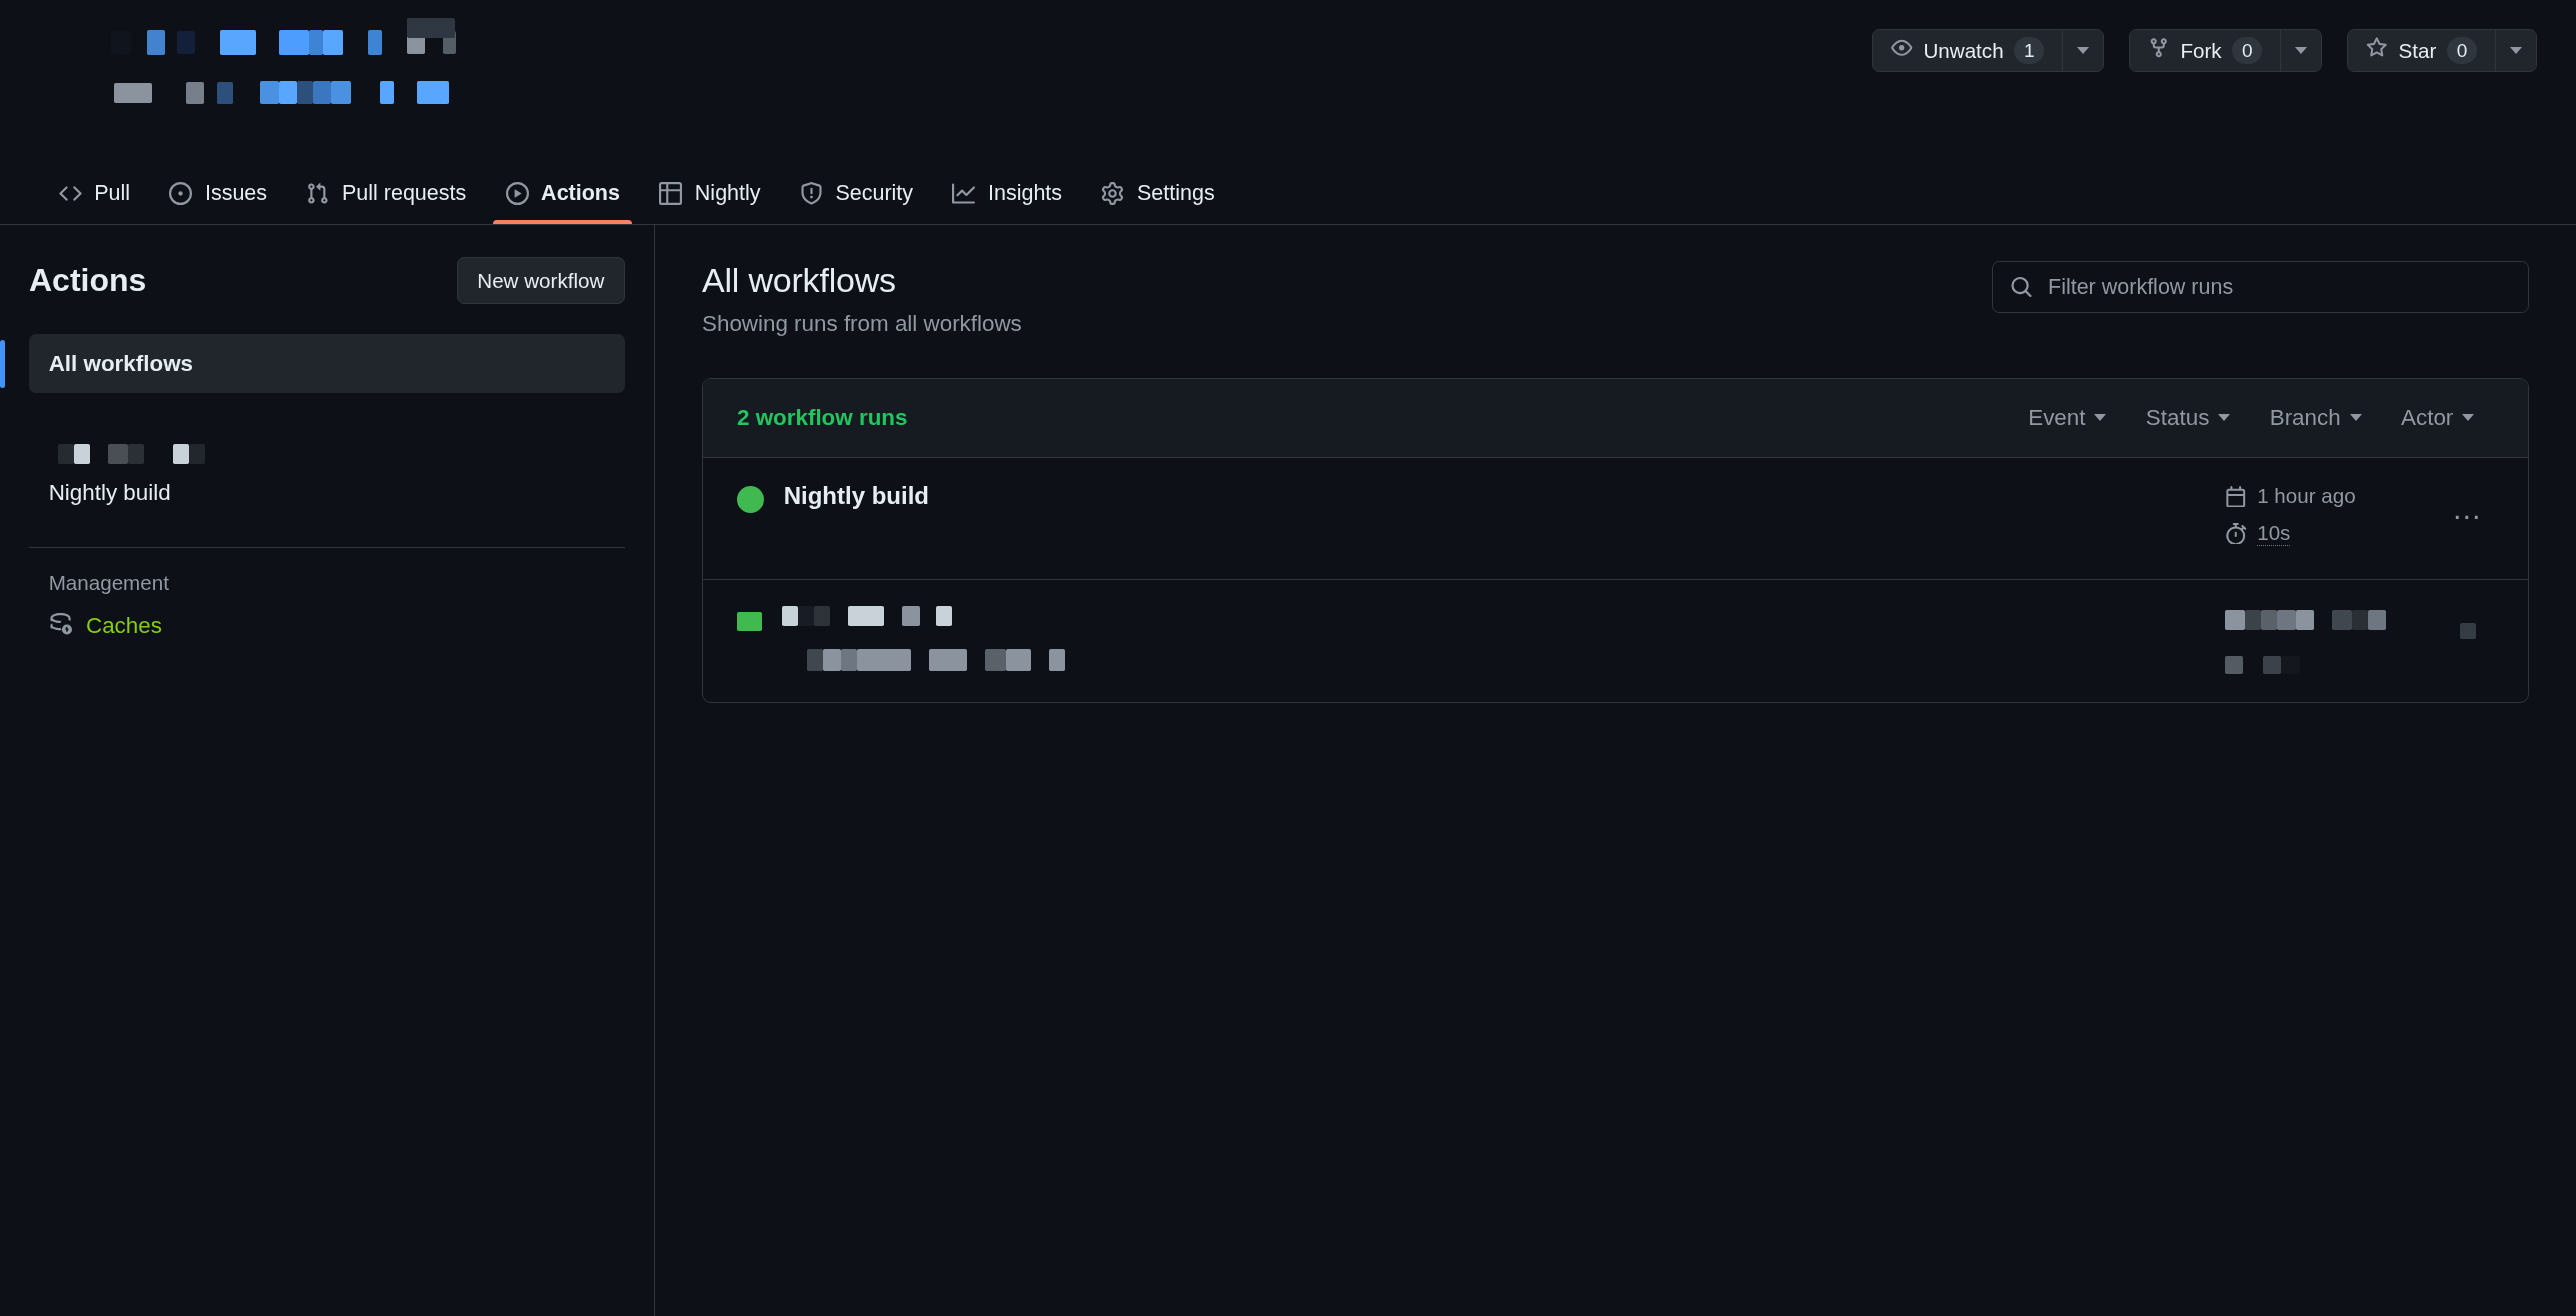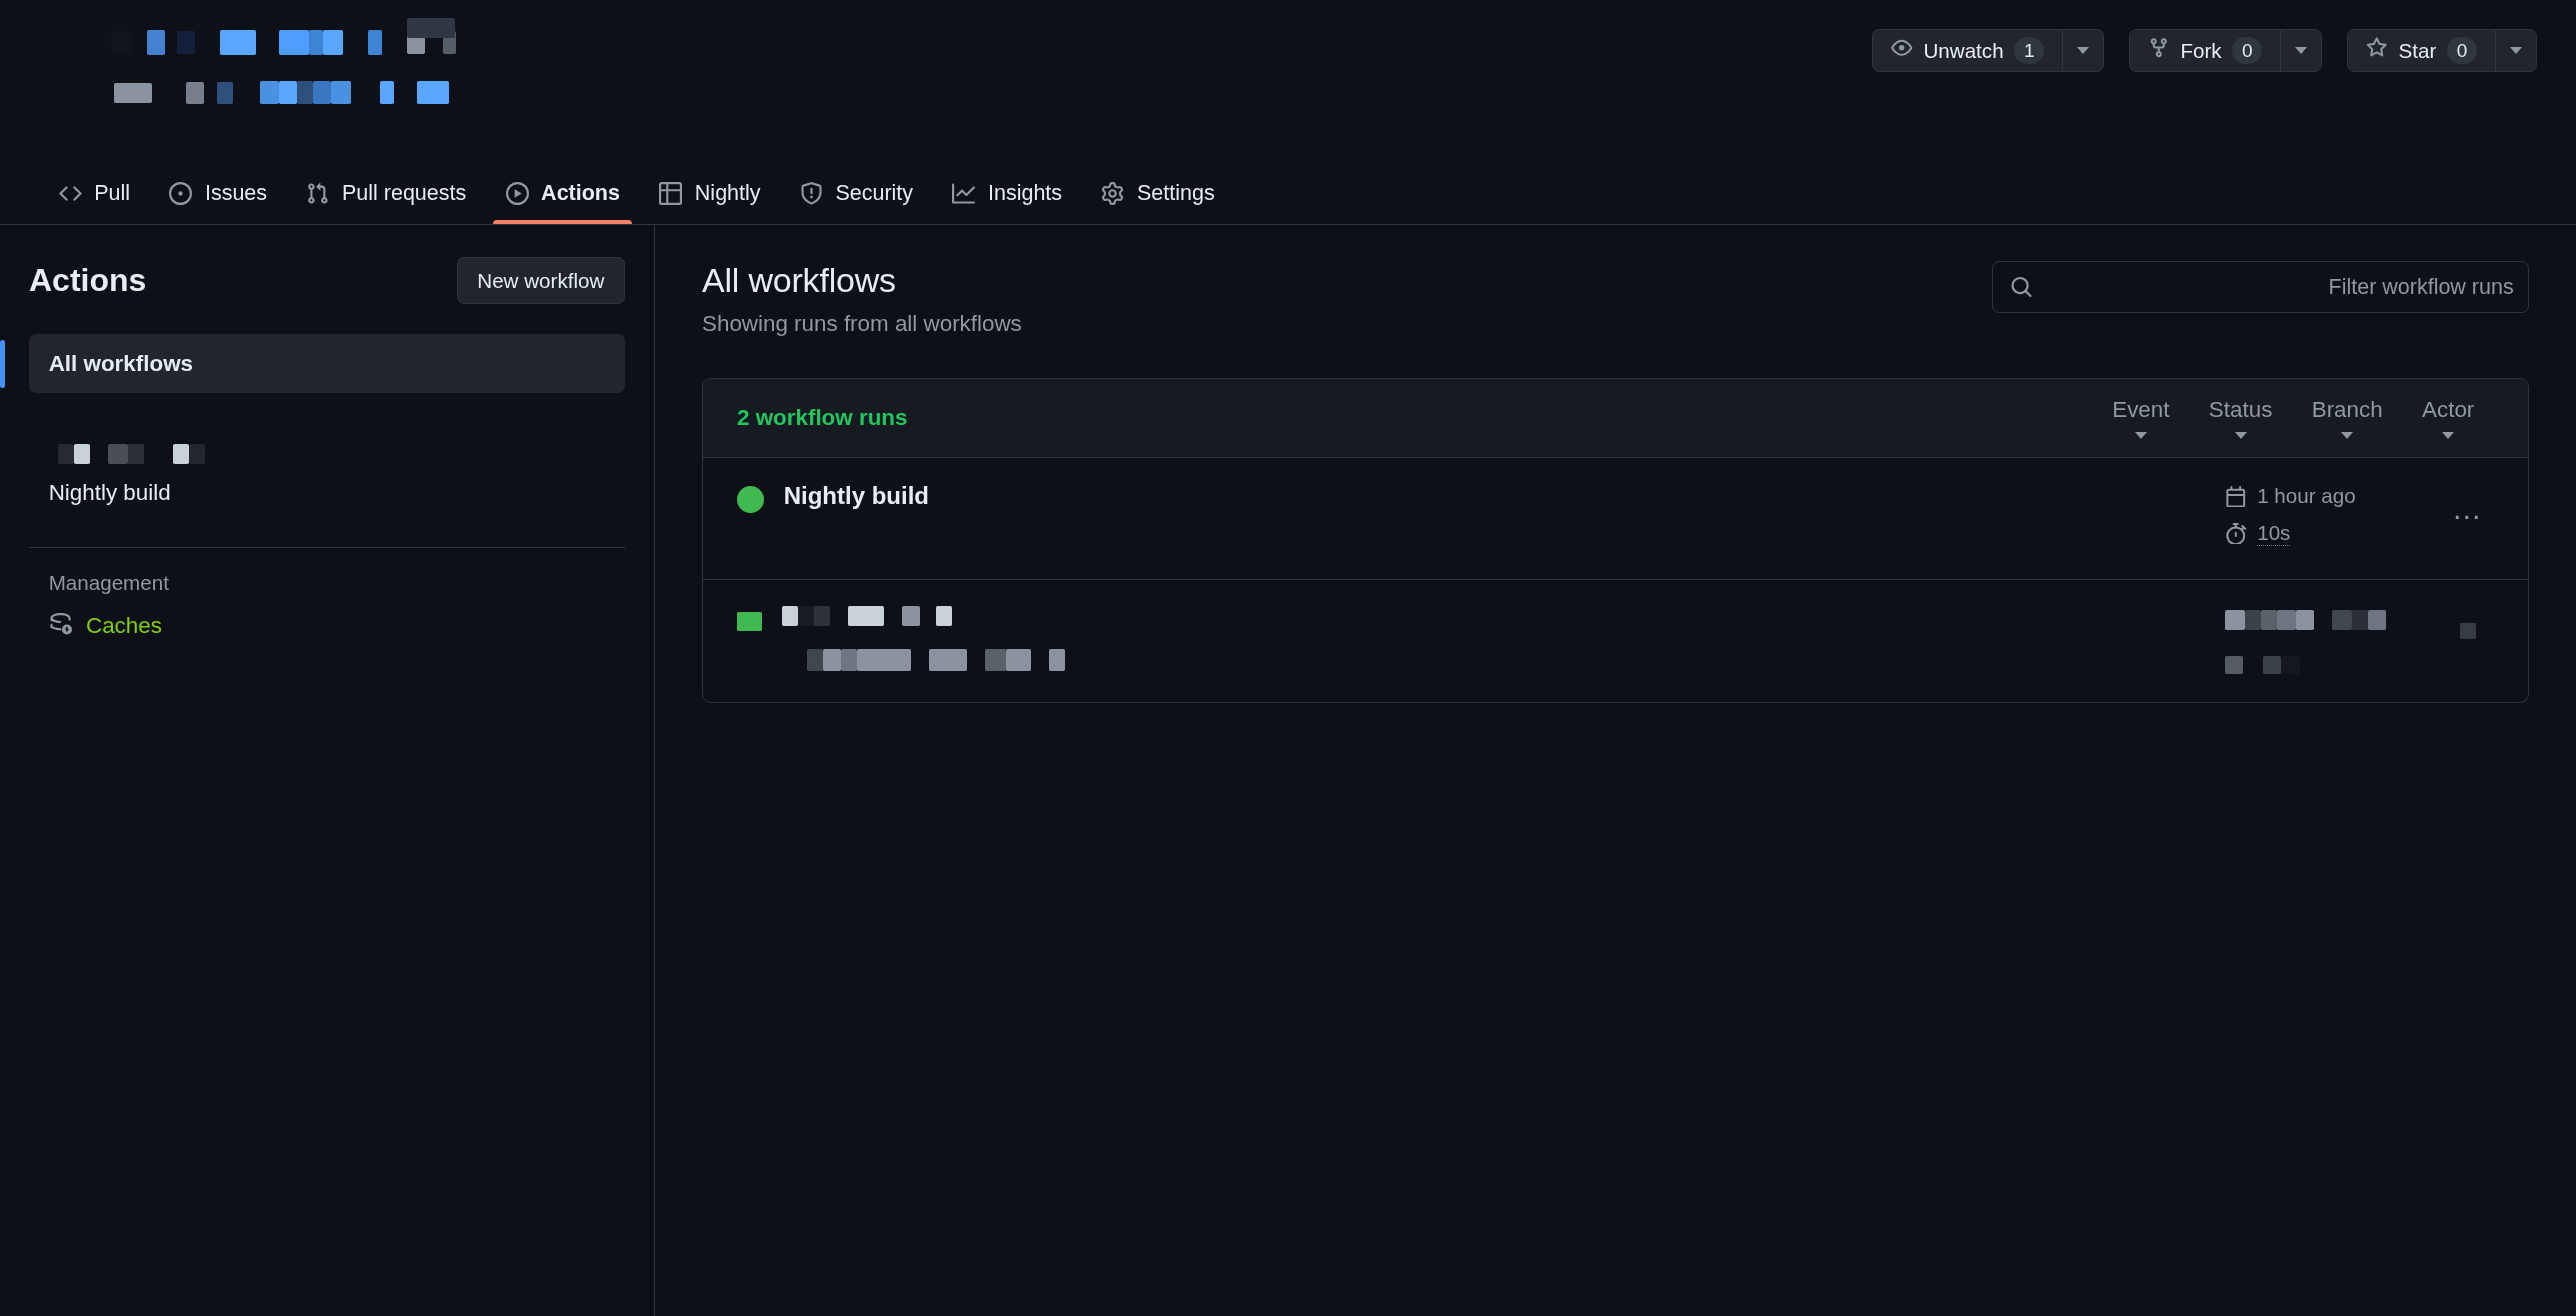--- a/index.html
+++ b/index.html
@@ -202,21 +202,20 @@
   .search-input {
     width: 100%;
     height: 52px;
     background: #0d1117;
     border: 0.9px solid #30363d;
     border-radius: 7.2px;
     color: #737373;
     font-size: 21.5px;
     padding: 0 14.3px 0 55px;
     font-family: "Liberation Sans", sans-serif;
-    text-align: right;
   }
   .search-input::placeholder { color: #9198a1; }
   .search-icon-wrap {
     position: absolute; left: 18px; top: 50%;
     transform: translateY(-50%);
     display: flex; align-items: center;
     color: #9198a1;
     pointer-events: none;
   }
 
@@ -236,21 +235,20 @@
   }
   .runs-count { font-size: 22.4px; font-weight: bold; color: #22c55e; }
   .filters { display: flex; align-items: center; gap: 0; }
   .filter-btn {
     display: flex; align-items: center; gap: 9px;
     padding: 0 19.7px;
     font-size: 22.4px;
     color: #9198a1;
     cursor: pointer;
     white-space: nowrap;
-    flex-direction: column;
   }
   .filter-btn .caret-dn { border-top-color: #9198a1; }
 
   .run-row {
     display: flex; align-items: flex-start;
     padding: 23px 34px;
     border-bottom: 0.9px solid #30363d;
     min-height: 122px;
   }
   .run-row:last-child { border-bottom: 0; }

